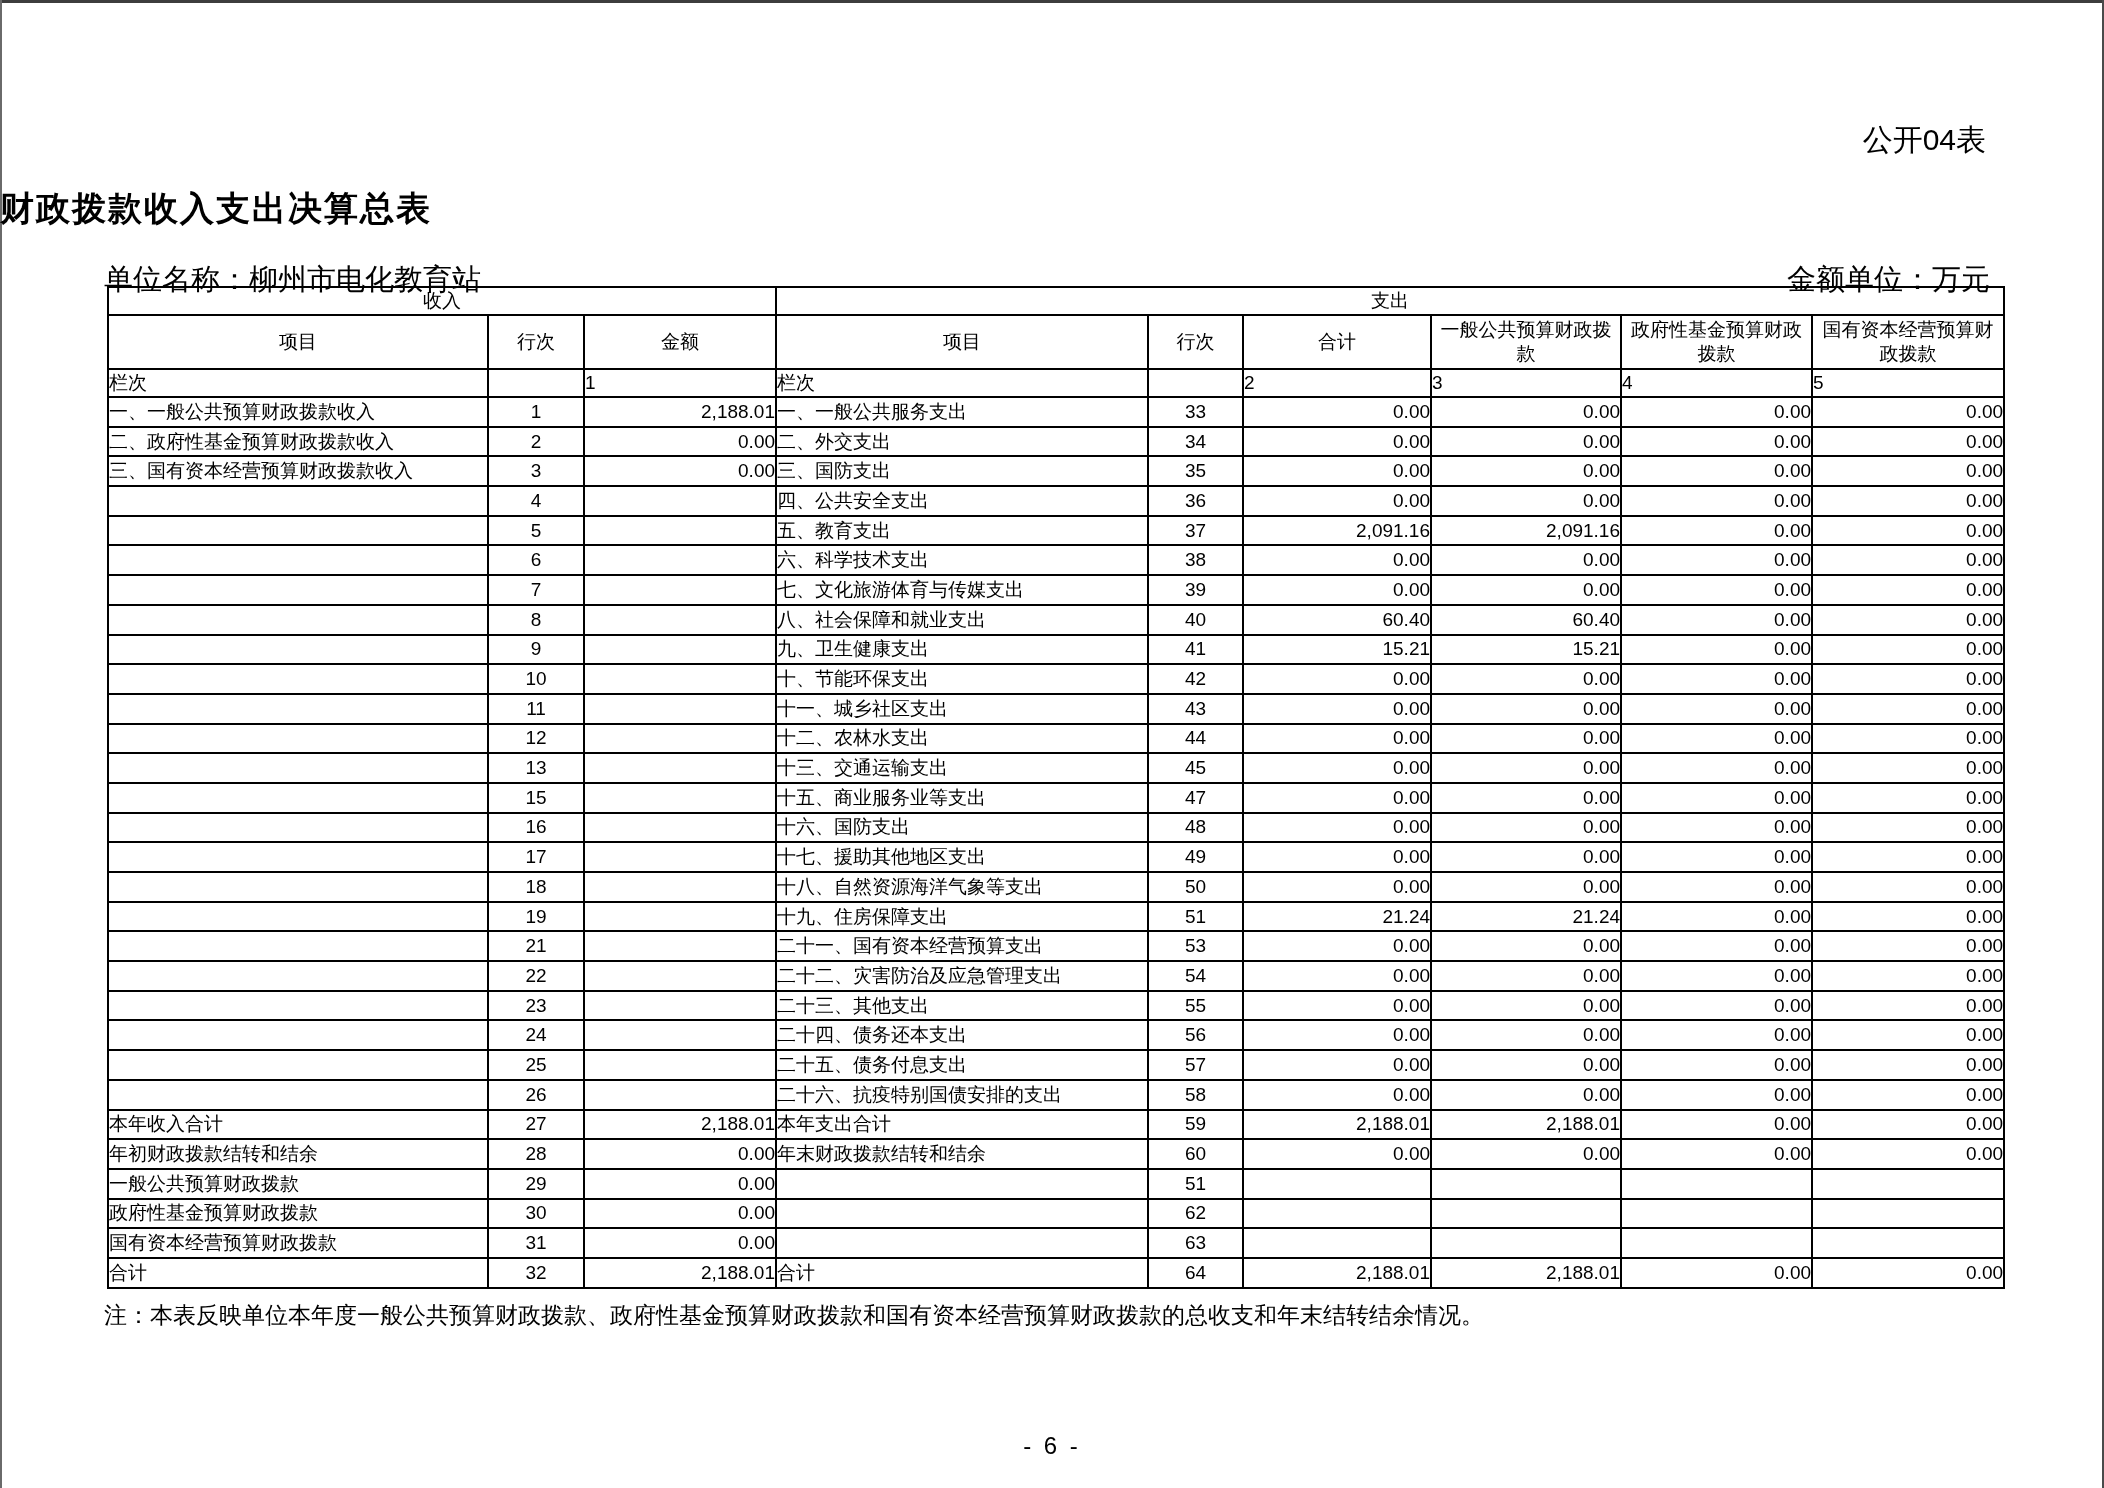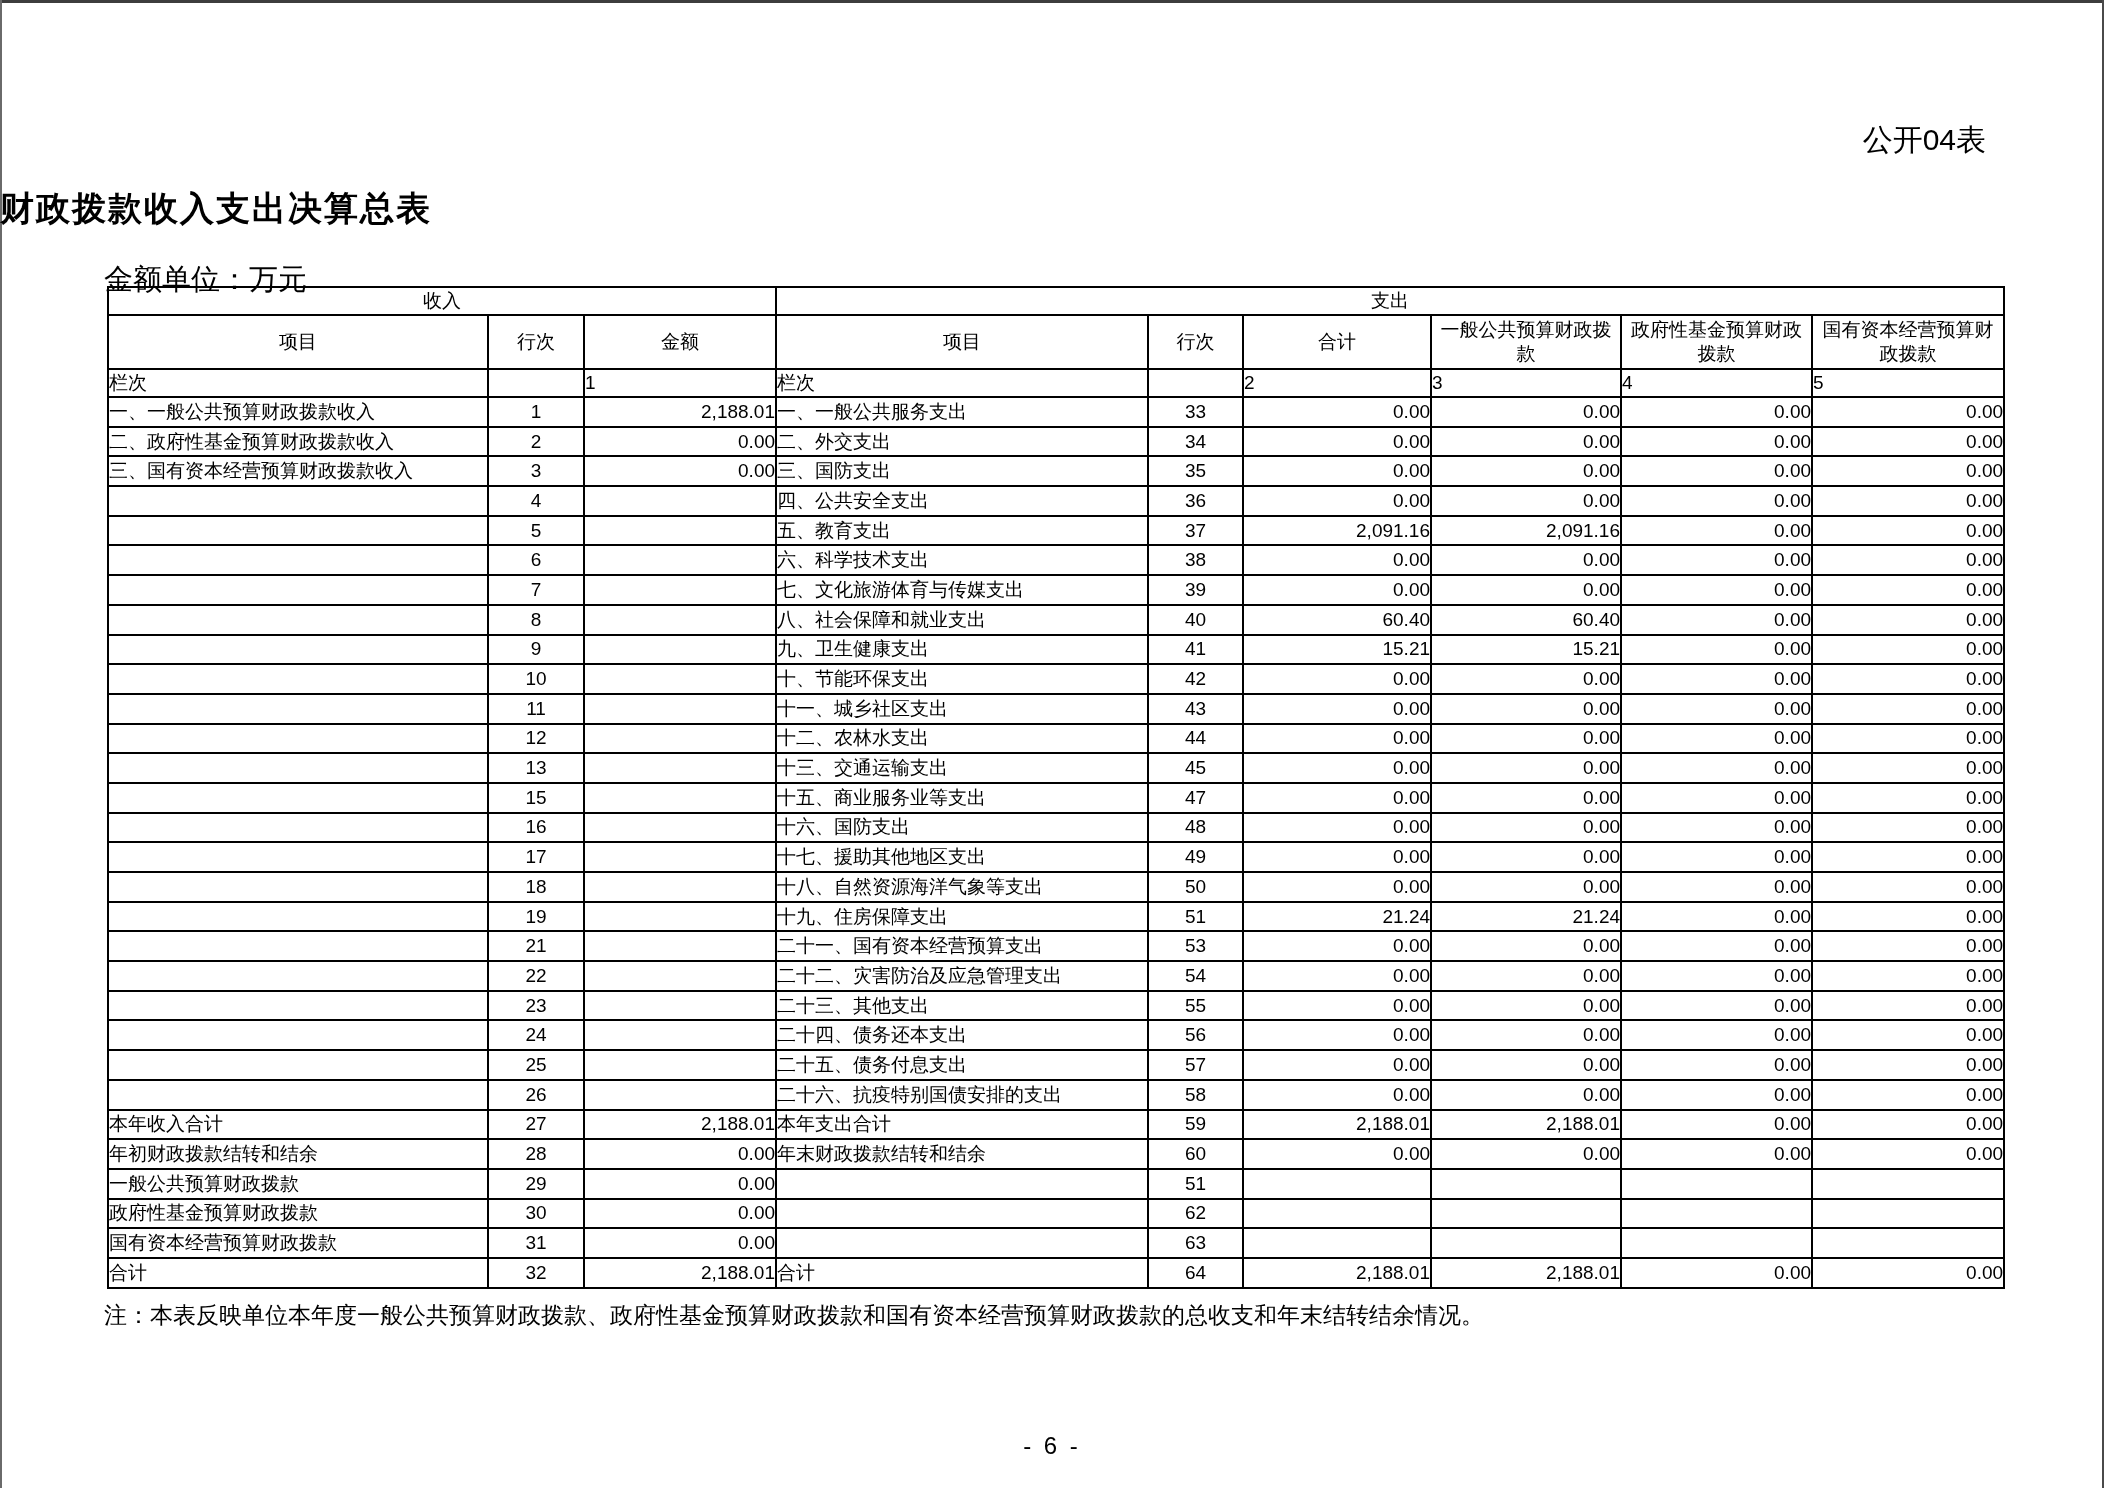--- a/index.html
+++ b/index.html
@@ -43,20 +43,21 @@
 <body>
 
 <div class="frame-top"></div>
 <div class="frame-left"></div>
 <div class="frame-right"></div>
 
 <div class="form-code">公开04表</div>
 <h1 class="doc-title">财政拨款收入支出决算总表</h1>
 
 <div class="meta-row">
+  <span>单位名称：柳州市电化教育站</span>
   <span>金额单位：万元</span>
 </div>
 
 <table class="fiscal">
   <colgroup>
     <col style="width:380px">
       <col style="width:96px">
       <col style="width:192px">
     <col style="width:372px">
       <col style="width:95px">

